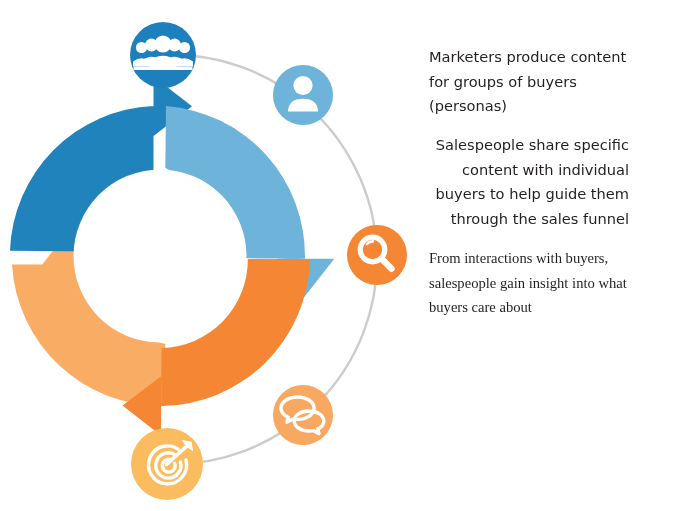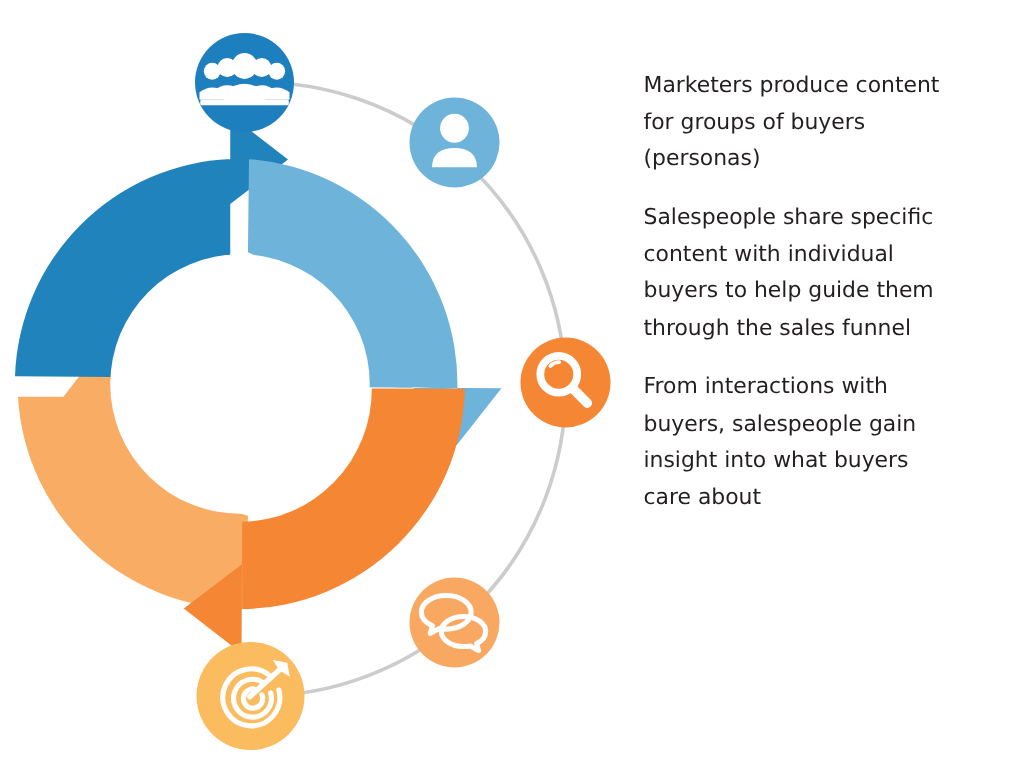--- a/index.html
+++ b/index.html
@@ -38,22 +38,22 @@
     position: absolute;
     left: 0;
     width: 200px;
     color: #231f20;
     font-size: 14.6px;
     line-height: 24.6px;
     font-family: "DejaVu Sans", "Liberation Sans", sans-serif;
     letter-spacing: 0.0px;
   }
   .tb0 { top: 12px; }
-  .tb1 { top: 100px; }
-  .tb2 { top: 213px; }
+  .tb1 { top: 100px; text-align: right; }
+  .tb2 { top: 213px; font-family: Liberation Serif, serif; }
   .tb3 { top: 326px; }
   .tb4 { top: 414px; }
 </style>
 </head>
 <body>
 
 <div id="stage">
 
   <svg id="diagram-svg" viewBox="0 0 675 511">
 

